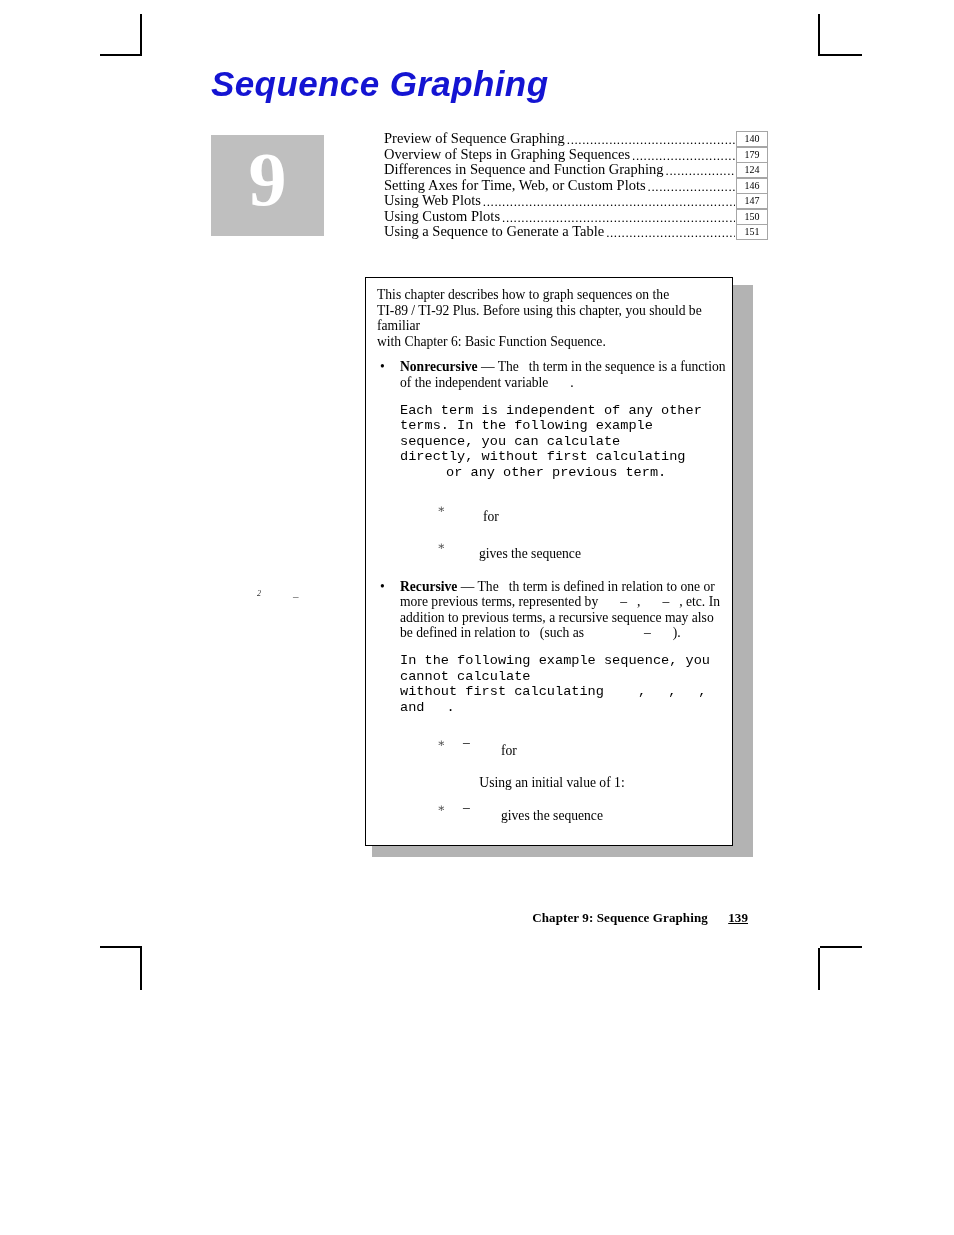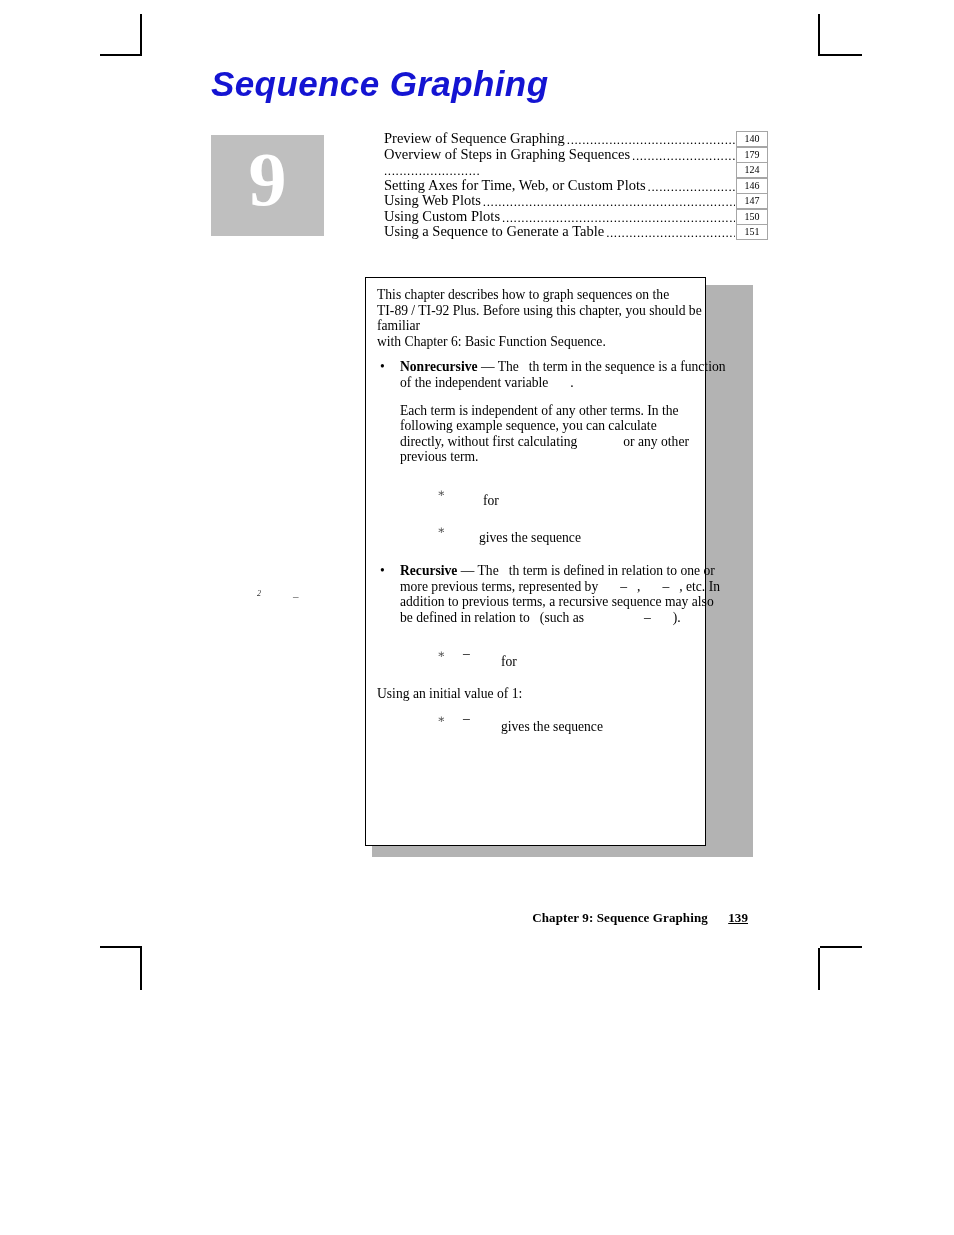--- a/index.html
+++ b/index.html
@@ -107,50 +107,51 @@
     left: 372px;
     top: 285px;
     width: 381px;
     height: 572px;
     background: #b3b3b3;
   }
   #content-box {
     position: absolute;
     left: 365px;
     top: 277px;
-    width: 341px;
+    width: 368px;
     height: 569px;
     background: #ffffff;
     border: 1.6px solid #000000;
     box-sizing: border-box;
   }
   #content-inner {
     position: absolute;
     left: 11px;
     top: 9px;
     width: 350px;
     font-size: 13.6px;
     line-height: 15.6px;
   }
   .para { margin: 0 0 10px 0; }
-  .para-tight { margin: 0 0 9px 0; }
+  .para-tight { margin: 0 0 9px 0; text-align: center; }
 
   .bullet-item {
     position: relative;
     padding-left: 23px;
     margin: 0 0 7px 0;
   }
   .bullet-dot {
     position: absolute;
     left: 3px;
     top: 0;
   }
   .bullet-sub {
     padding-left: 23px;
     margin: 12px 0 6px 0;
+    font-family: Liberation Mono, monospace;
   }
   .lead { font-weight: bold; }
 
   
   .mgap  { display: inline-block; }
   .g-s   { width: 10px; }
   .g-m   { width: 22px; }
   .g-l   { width: 34px; }
   .g-xl  { width: 46px; }
   .g-xxl { width: 60px; }
@@ -232,20 +233,21 @@
     <span class="toc-page">140</span>
   </div>
 
   <div class="toc-row">
     <span class="toc-label">Overview of Steps in Graphing Sequences</span>
     <span class="toc-dots">.......................................</span>
     <span class="toc-page">179</span>
   </div>
 
   <div class="toc-row">
+    <span class="toc-label">Differences in Sequence and Function Graphing</span>
     <span class="toc-dots">.........................</span>
     <span class="toc-page">124</span>
   </div>
 
   <div class="toc-row">
     <span class="toc-label">Setting Axes for Time, Web, or Custom Plots</span>
     <span class="toc-dots">..............................</span>
     <span class="toc-page">146</span>
   </div>
 
@@ -306,20 +308,24 @@
       <span class="eq-word" style="left:102px">gives the sequence</span>
     </div>
 
     <div class="bullet-item">
       <span class="bullet-dot">•</span>
       <span class="lead">Recursive</span>
       <span>—</span>
       <span>The</span><span class="mgap g-s"></span><span>th term is defined in relation to one or more previous terms, represented by</span><span class="mgap g-m"></span><span>–</span><span class="mgap g-s"></span><span>,</span><span class="mgap g-m"></span><span>–</span><span class="mgap g-s"></span><span>, etc. In addition to previous terms, a recursive sequence may also be defined in relation to</span><span class="mgap g-s"></span><span>(such as</span><span class="mgap g-xxl"></span><span>–</span><span class="mgap g-m"></span><span>).</span>
     </div>
 
+    <div class="bullet-sub">
+      <span>In the following example sequence, you cannot calculate</span><span class="mgap g-l"></span><br>
+      <span>without first calculating</span><span class="mgap g-l"></span><span>,</span><span class="mgap g-m"></span><span>,</span><span class="mgap g-m"></span><span>, and</span><span class="mgap g-m"></span><span>.</span>
+    </div>
 
     <div style="height:14px"></div>
 
     <div class="eqline" style="margin-bottom:24px">
       <span class="eq-ast">∗</span>
       <span class="eq-dash" style="left:86px">–</span>
       <span class="eq-word" style="left:124px">for</span>
     </div>
 
     <p class="para-tight">Using an initial value of 1:</p>

